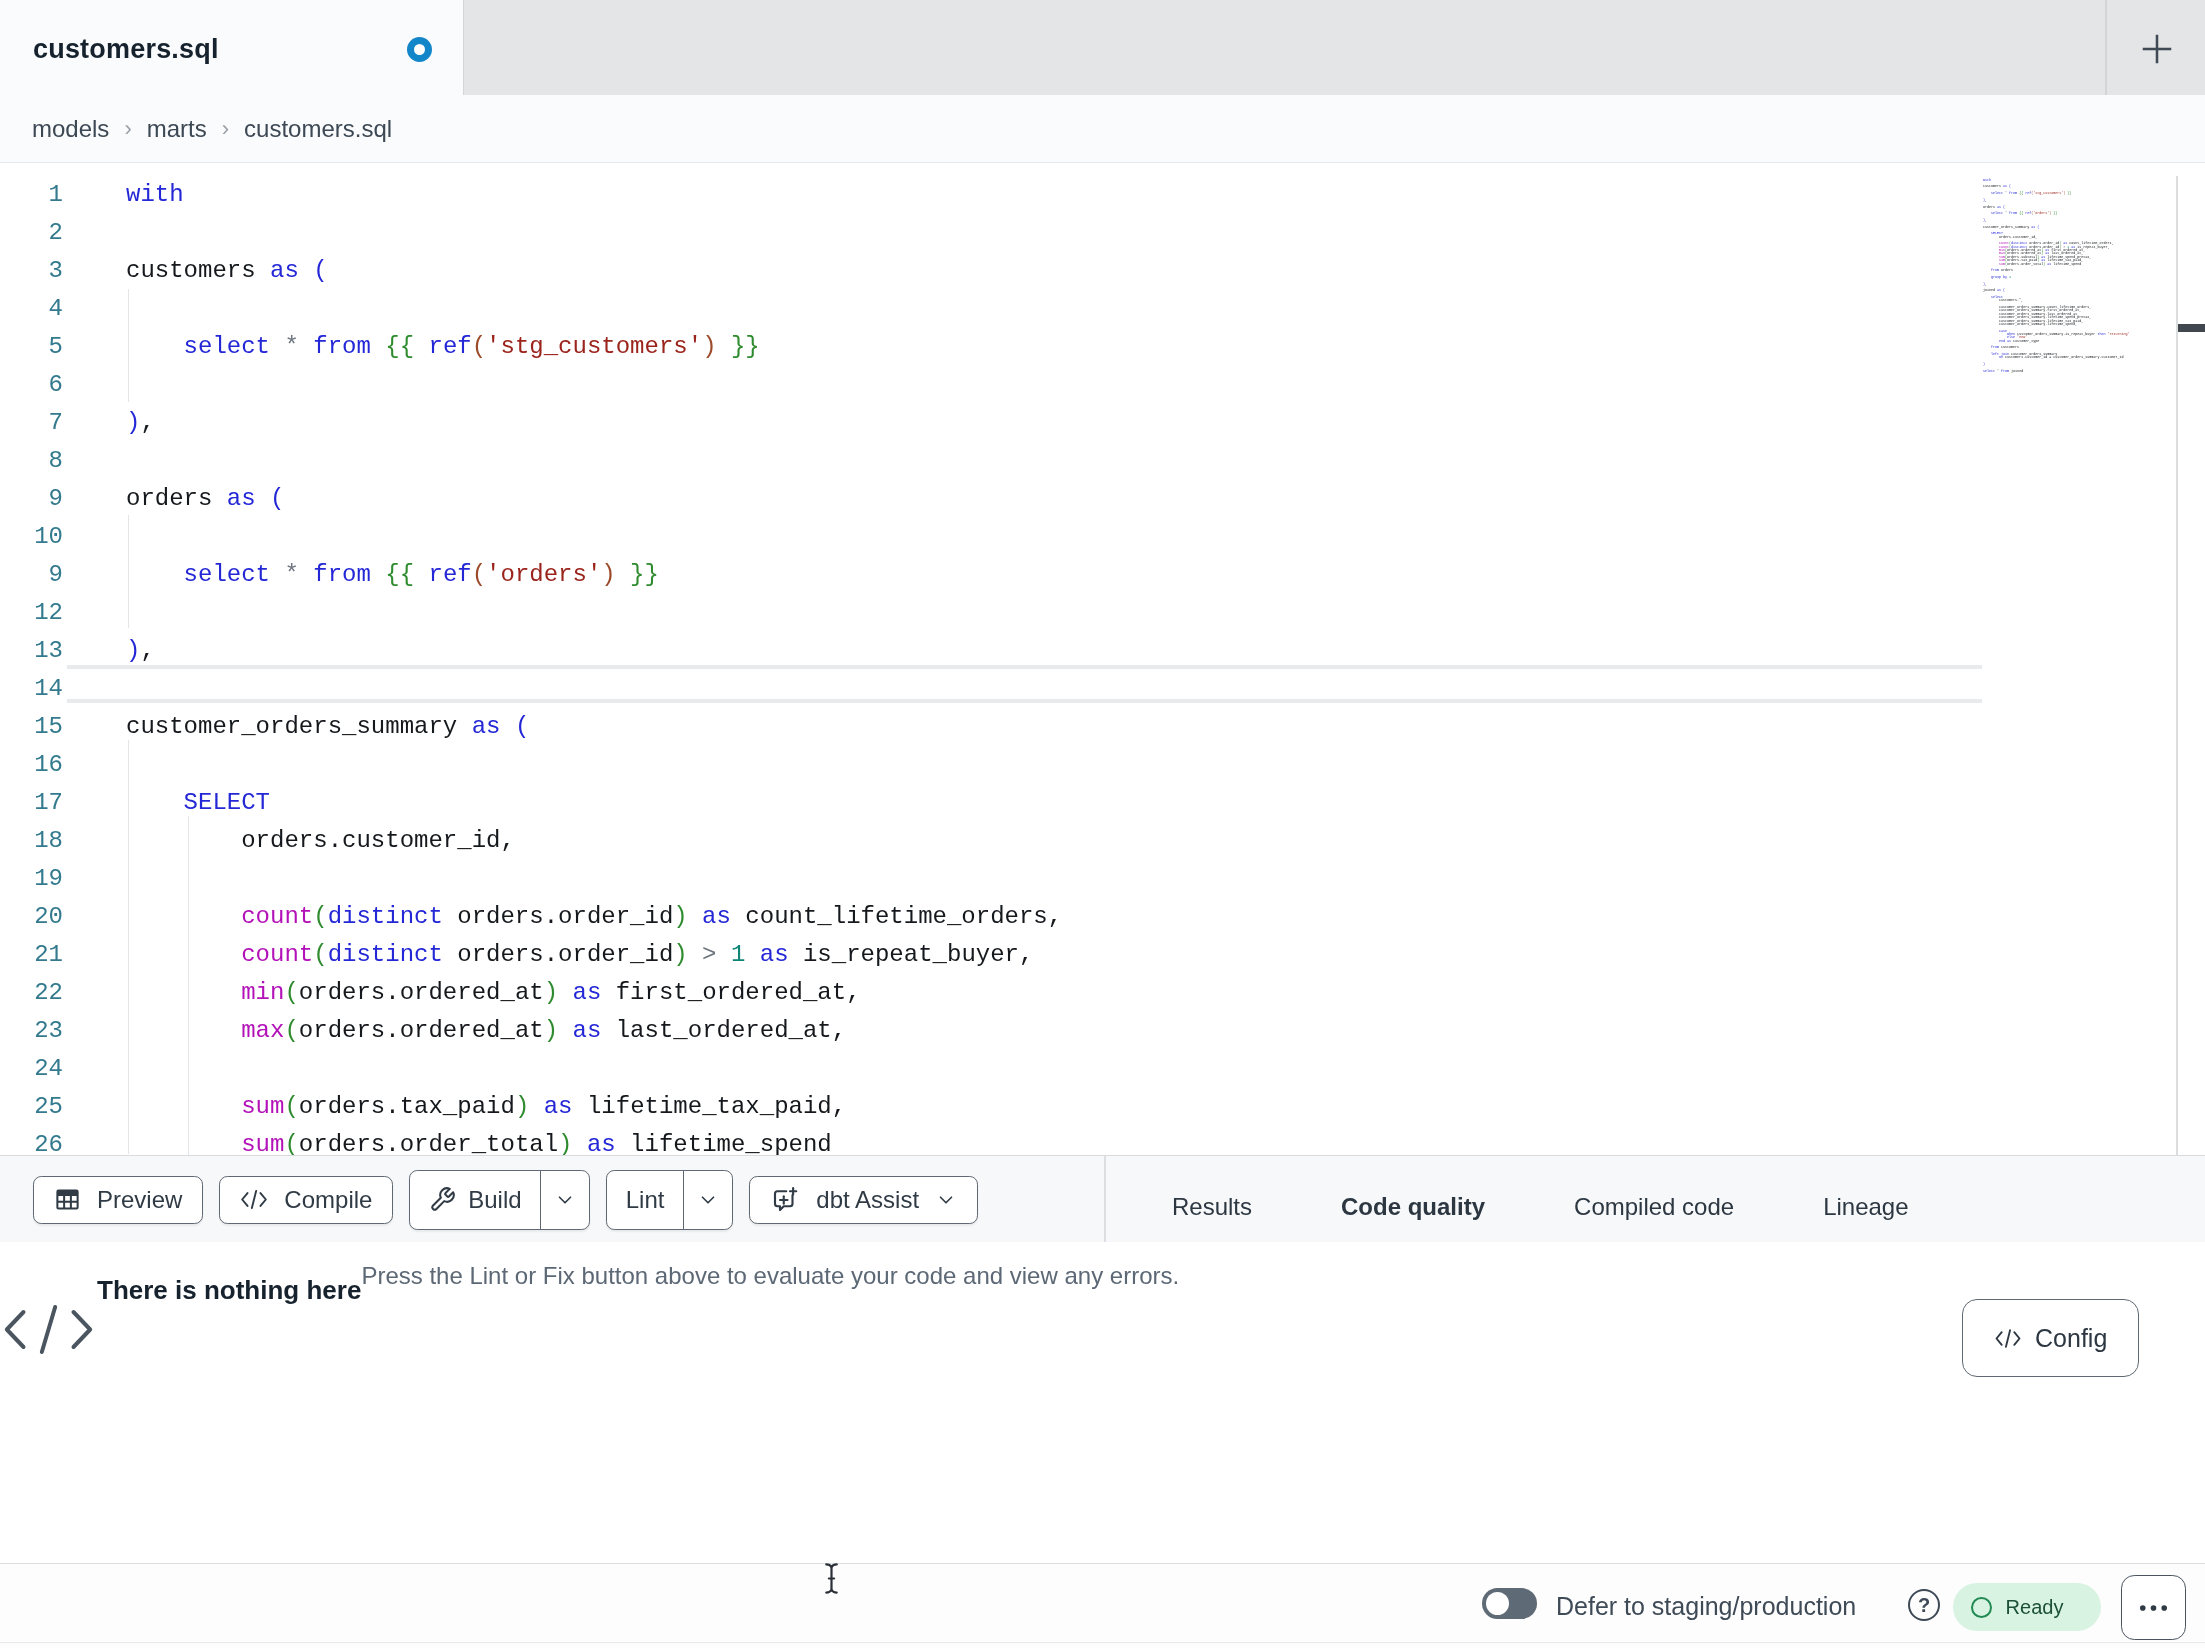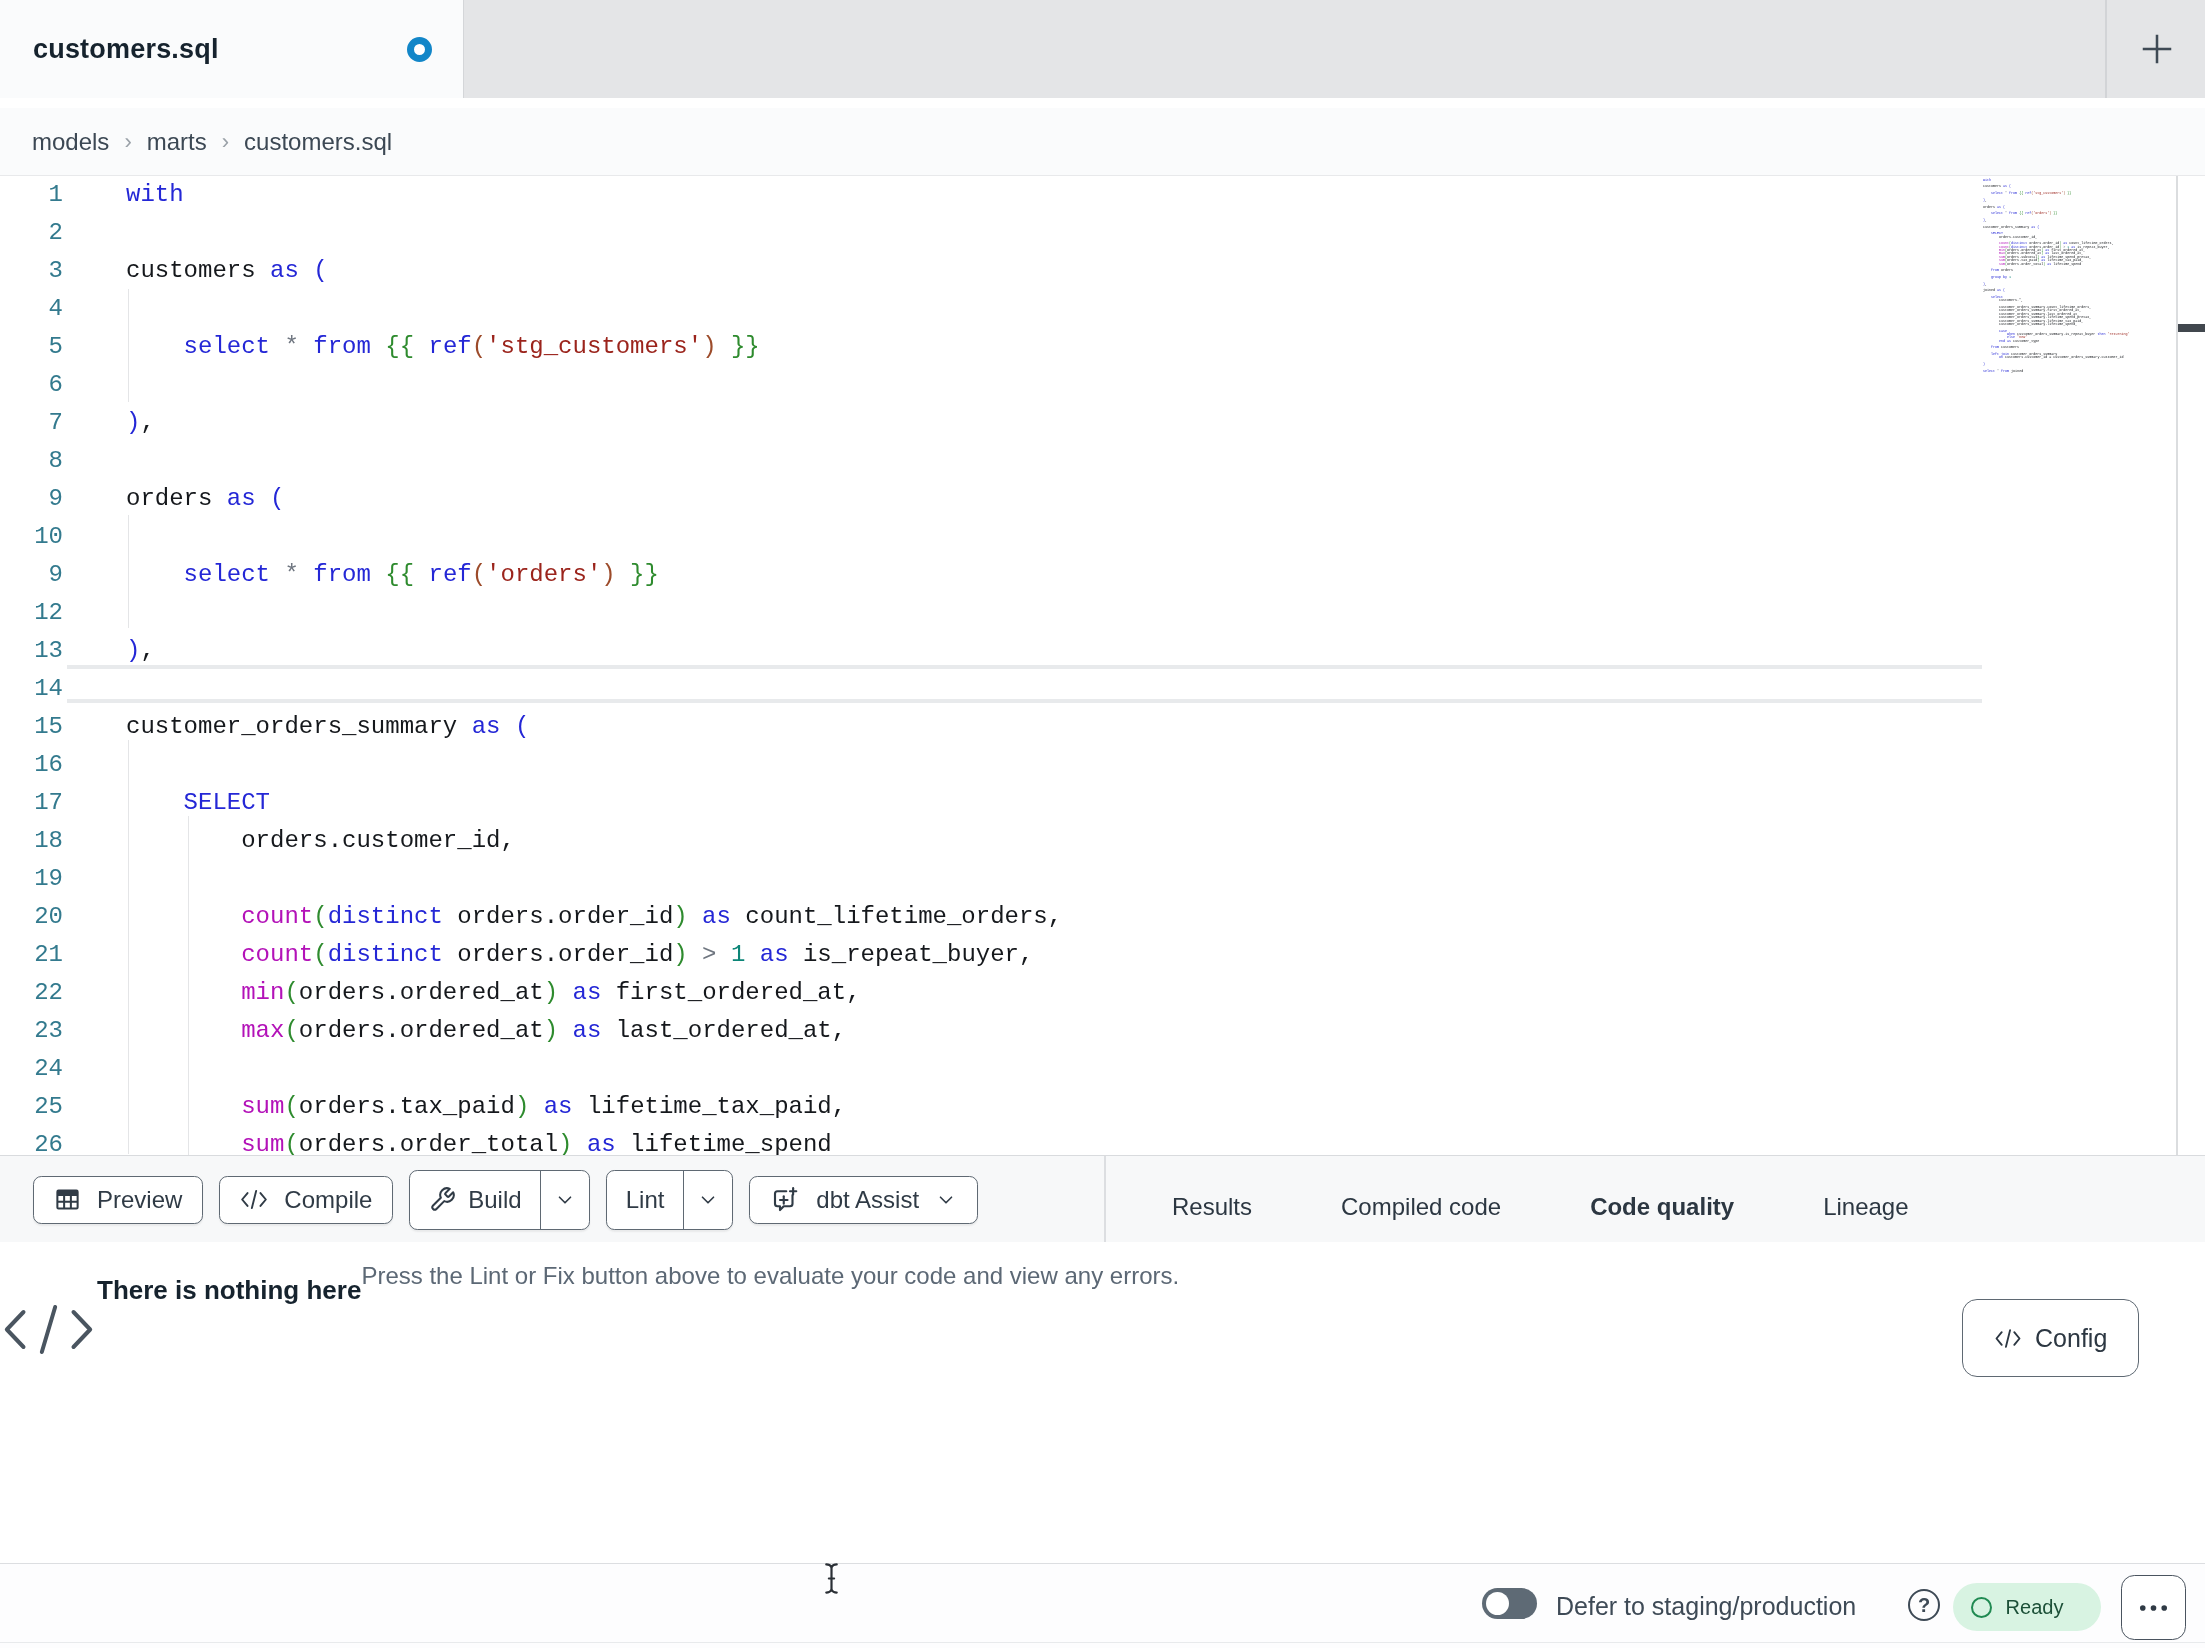--- a/index.html
+++ b/index.html
@@ -11,21 +11,21 @@
   .tab-active { position:absolute; left:0; top:0; width:464px; height:98px; background:#fafbfc;
                 border-right:0.8px solid #d4d6d9; display:flex; align-items:center; padding-left:33px; }
   .tab-title { font-size:27px; font-weight:700; color:#16232e; letter-spacing:0.2px; }
   .unsaved-dot { position:absolute; left:407px; top:37px; width:25px; height:25px; border-radius:50%;
                  border:7.5px solid #1286c8; background:#fff; }
   .tabbar-divider { position:absolute; left:2105px; top:0; width:1.7px; height:98px; background:#d2d4d7; }
   .new-tab-btn { position:absolute; left:2129px; top:21px; width:55px; height:55px; background:none; border:none;
                  color:#3f4a55; cursor:pointer; display:flex; align-items:center; justify-content:center; }
 
   
-  .crumb-row { position:absolute; left:0; top:108px; width:2205px; height:68px; background:#fafbfc;
+  .crumb-row { position:absolute; left:0; top:95px; width:2205px; height:68px; background:#fafbfc;
                border-bottom:0.8px solid #e8e9eb; }
   .breadcrumb { position:absolute; left:32px; top:0; height:100%; display:flex; align-items:center; gap:15px;
                 font-size:24px; color:#3c4854; }
   .crumb-sep { color:#9aa1a8; font-size:22px; }
   .crumb-item { color:#3c4854; }
   .explore-btn { position:absolute; left:404px; top:110px; width:58px; height:53px; border:1.3px solid #e2e4e7;
                  border-radius:11.7px; background:#fdfdfe; color:#232f3a; display:flex; align-items:center;
                  justify-content:center; cursor:pointer; }
   .save-btn { position:absolute; left:2021px; top:106px; width:148px; height:56px; background:#0d6f75; border:none;
               border-radius:7.5px; color:#fff; font-size:26px; font-weight:600; display:flex; align-items:center;
@@ -274,22 +274,22 @@
         <svg width="22" height="22" viewBox="0 0 24 24" fill="none" stroke="currentColor" stroke-width="1.8" stroke-linecap="round" stroke-linejoin="round">
             <polyline points="6 9 12 15 18 9"></polyline>
           </svg>
       </span>
     </button>
   </div>
 
   <div class="strip-divider"></div>
   <div class="ptabs" id="panel-tabs">
       <div class="ptab">Results</div>
+      <div class="ptab active">Code quality</div>
       <div class="ptab">Compiled code</div>
-      <div class="ptab active">Code quality</div>
       <div class="ptab">Lineage</div>
     </div>
 </div>
 
 <div class="panel">
   <div class="empty">
     <span class="empty-icon">
       <svg width="97" height="55" viewBox="0 0 58 33" fill="none" stroke="currentColor" stroke-width="2.4" stroke-linecap="round" stroke-linejoin="round">
         <polyline points="14 6 4 16.5 14 27"></polyline>
           <polyline points="44 6 54 16.5 44 27"></polyline>

